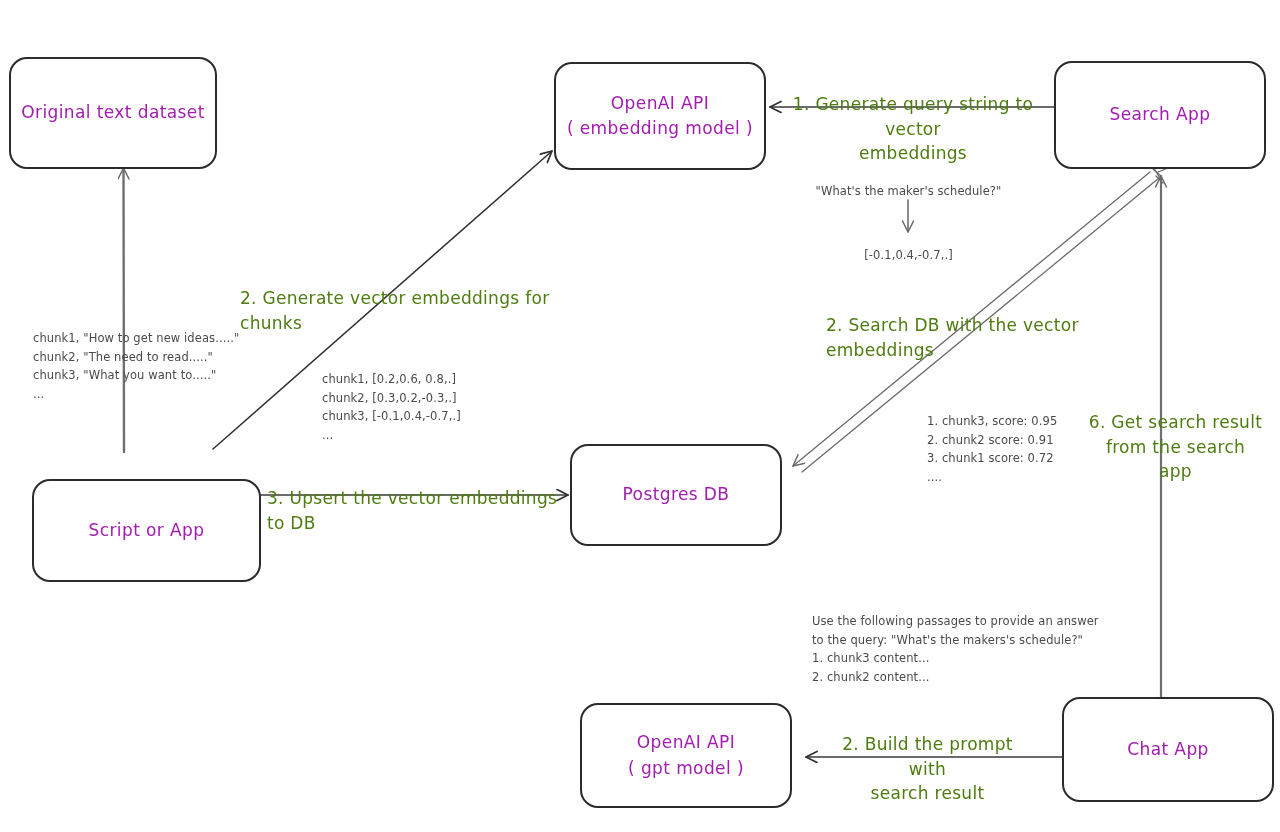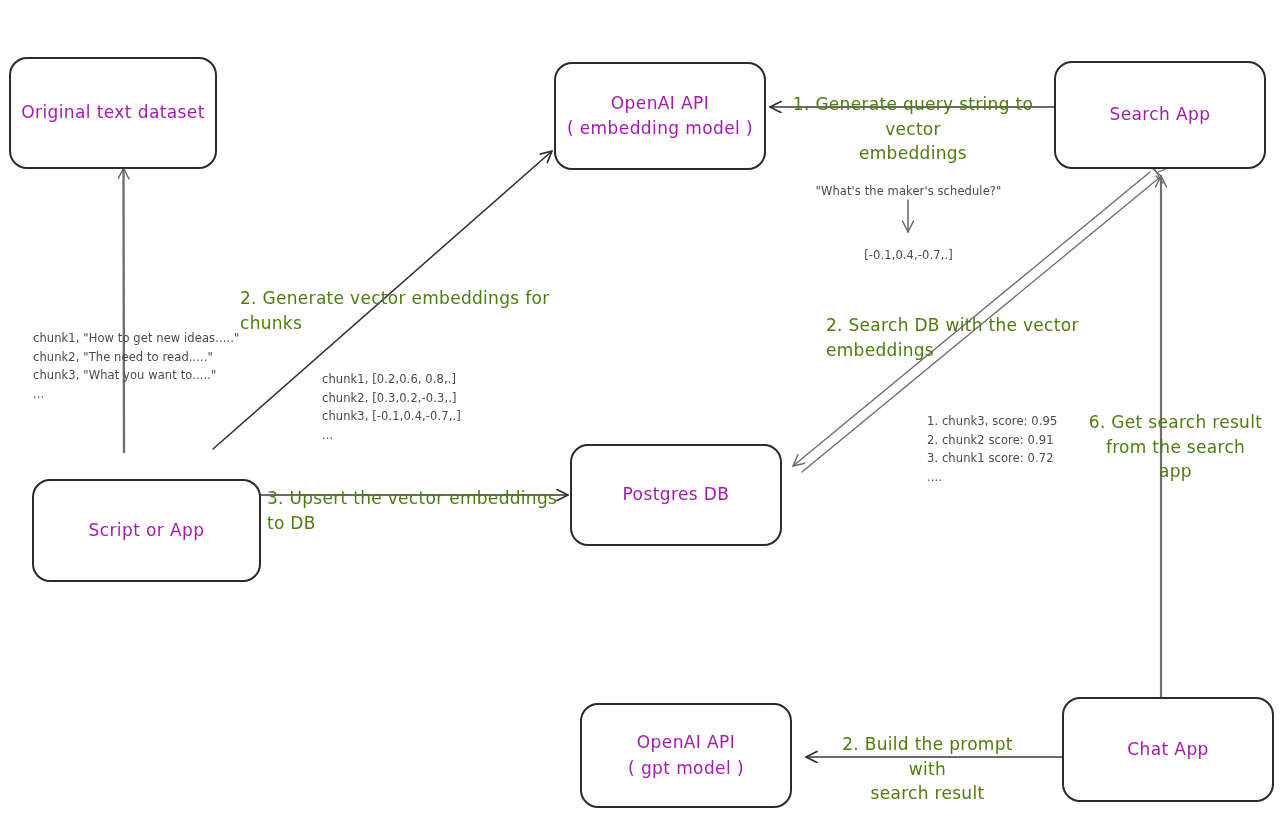--- a/index.html
+++ b/index.html
@@ -181,14 +181,18 @@
 
   <div class="note center" style="left:806px; top:182px; width:205px;">"What's the maker's schedule?"</div>
 
   <div class="note center" style="left:840px; top:246px; width:137px;">[-0.1,0.4,-0.7,.]</div>
 
   <div class="note" style="left:927px; top:412px; width:180px;">1. chunk3, score: 0.95
 2. chunk2 score: 0.91
 3. chunk1 score: 0.72
 ....</div>
 
+  <div class="note" style="left:812px; top:612px; width:300px;">Use the following passages to provide an answer
+to the query: "What's the makers's schedule?"
+1. chunk3 content...
+2. chunk2 content...</div>
 
 </div>
 
 </body></html>

